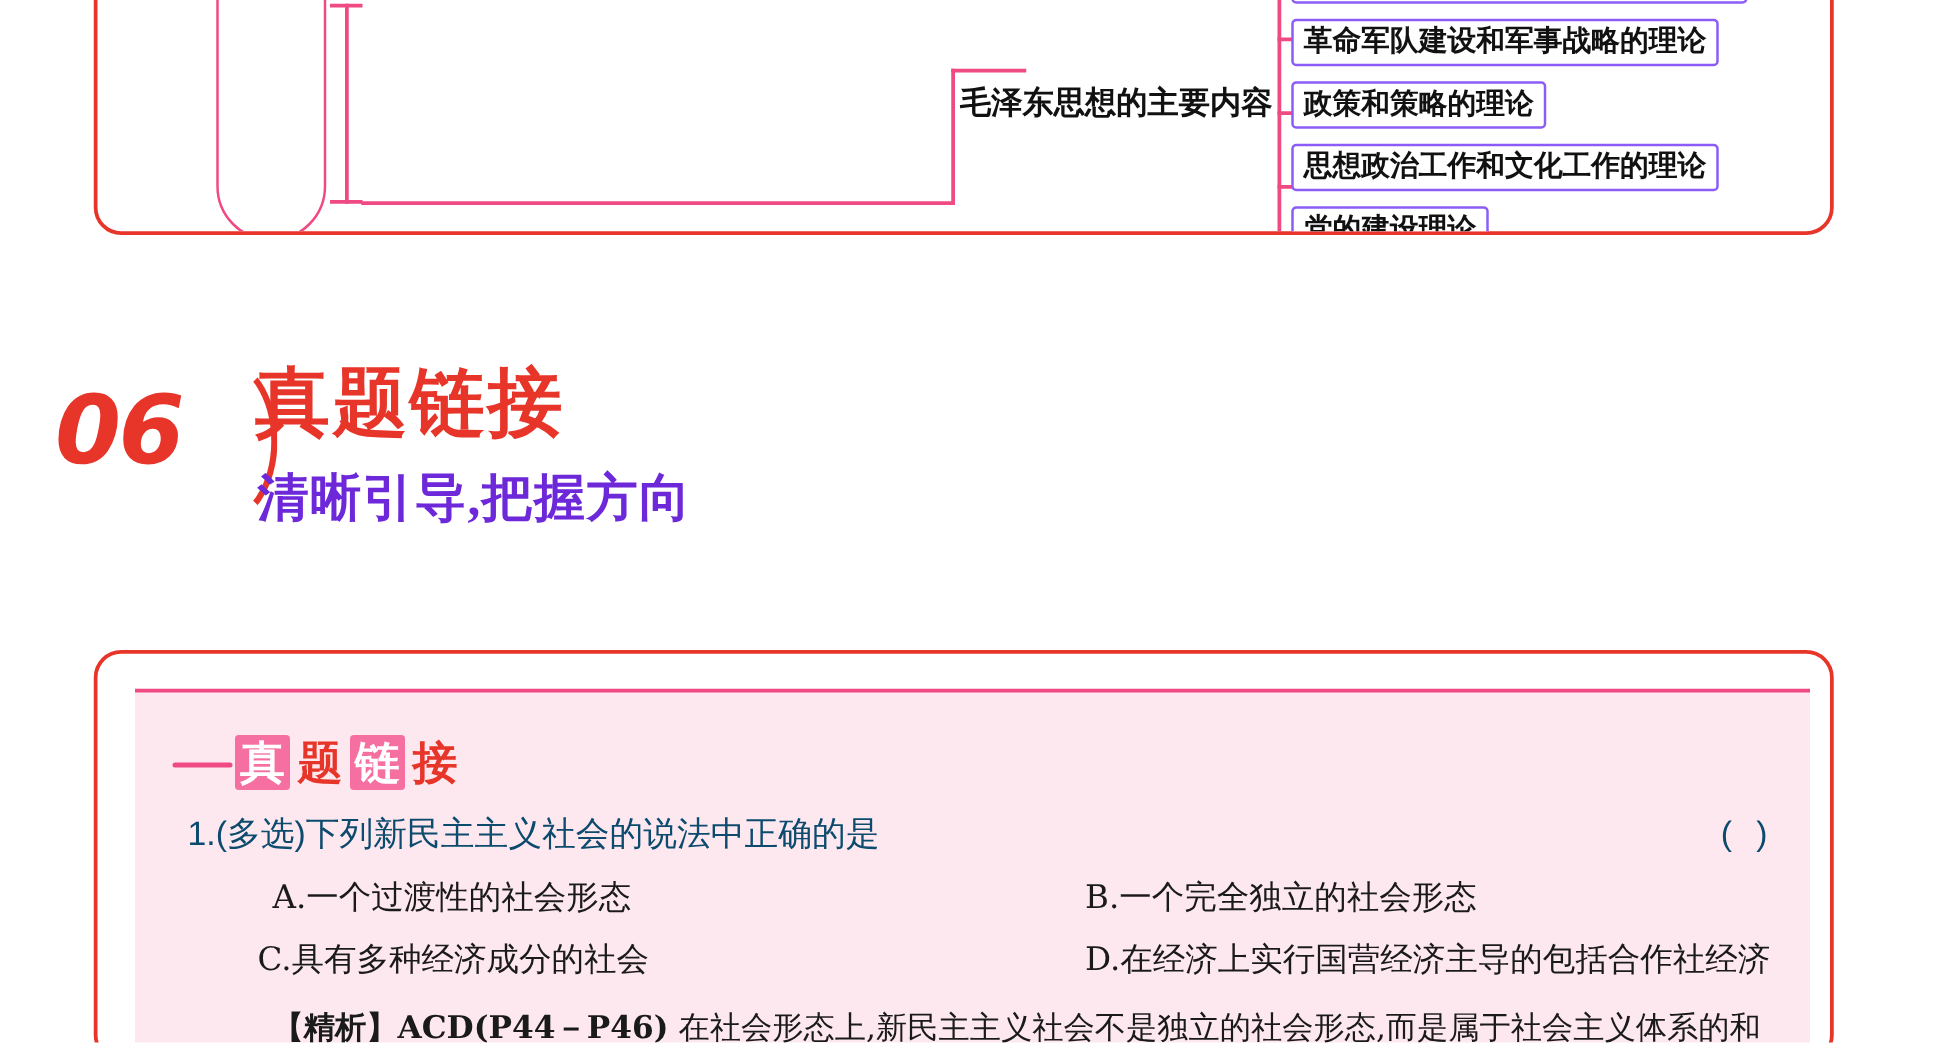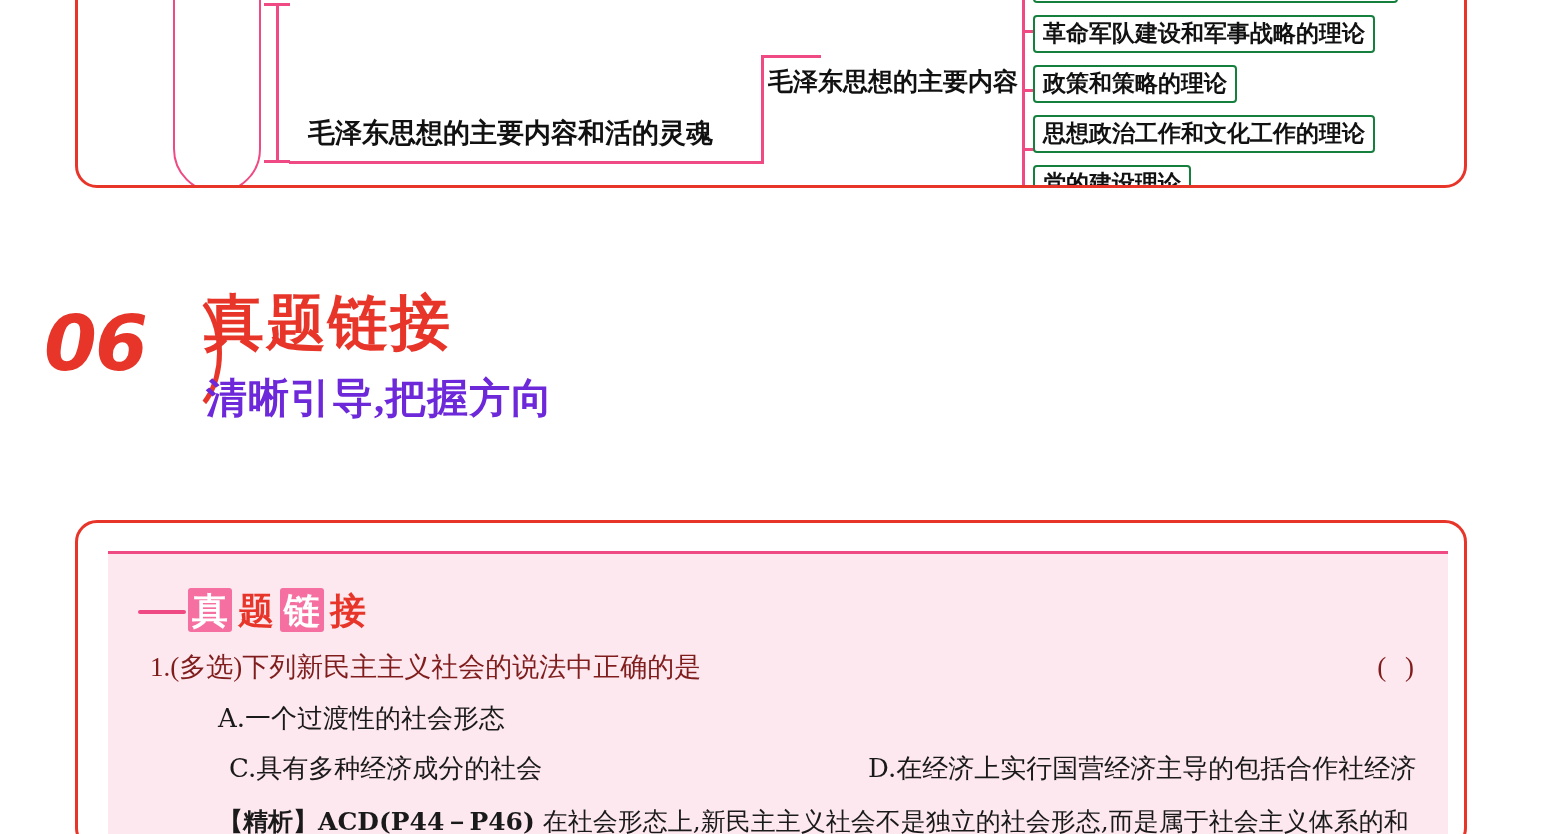--- a/index.html
+++ b/index.html
@@ -117,21 +117,21 @@
   
   .mm-items {
     position: absolute;
     left: 955px;
     top: 262px;
     width: 400px;
   }
   .mm-item {
     position: relative;
     display: inline-block;
-    border: 2px solid #15803d;
+    border: 2px solid #8b5cf6;
     border-radius: 4px;
     padding: 2px 8px 4px 8px;
     margin-bottom: 12px;
     font-family: "DejaVu Serif", serif;
     font-weight: bold;
     font-size: 23px;
     line-height: 28px;
     color: #111;
     white-space: nowrap;
     background: #fff;
@@ -259,22 +259,22 @@
     left: 30px;
     top: 56px;
     width: 48px;
     height: 4px;
     background: #f04a84;
     border-radius: 2px;
   }
 
   .q-line {
     position: absolute;
-    font-family: Liberation Serif, serif;
-    color: #7f1d1d;
+    font-family: Liberation Sans, sans-serif;
+    color: #0c4a6e;
     white-space: nowrap;
   }
   .q-stem {
     left: 42px;
     top: 96px;
     font-size: 27px;
     line-height: 34px;
   }
   .q-brackets {
     right: 28px;
@@ -286,21 +286,21 @@
   .opt {
     position: absolute;
     font-family: "DejaVu Serif", serif;
     font-size: 26px;
     line-height: 32px;
     color: #1a1a1a;
     white-space: nowrap;
   }
   .opt-a { left: 110px; top: 148px; }
   .opt-b { left: 760px; top: 148px; }
-  .opt-c { left: 121px; top: 198px; text-align: center; }
+  .opt-c { left: 98px; top: 198px; text-align: center; }
   .opt-d { left: 760px; top: 198px; }
 
   .analysis {
     position: absolute;
     left: 110px;
     top: 248px;
     width: 1215px;
     font-family: "DejaVu Serif", serif;
     font-size: 25px;
     line-height: 40px;
@@ -314,21 +314,20 @@
 <body>
 
 <div class="mindmap-panel">
   <div class="mm-bracket"></div>
 
   <div class="mm-spine-cap-top"></div>
   <div class="mm-spine"></div>
   <div class="mm-spine-cap-bot"></div>
 
   <div class="mm-branch2-line"></div>
-  <div class="mm-branch2-label">毛泽东思想的主要内容和活的灵魂</div>
   <div class="mm-branch2-riser"></div>
   <div class="mm-branch2-arm"></div>
   <div class="mm-sub-label">毛泽东思想的主要内容</div>
 
   <div class="mm-items-rail"></div>
 
   <div class="mm-items-tick" style="top:327px;"></div>
   <div class="mm-items-tick" style="top:386px;"></div>
   <div class="mm-items-tick" style="top:445px;"></div>
 
@@ -356,20 +355,21 @@
       <span class="ch boxed">真</span>
       <span class="ch">题</span>
       <span class="ch boxed">链</span>
       <span class="ch">接</span>
     </div>
 
     <div class="q-line q-stem">1.(多选)下列新民主主义社会的说法中正确的是</div>
     <div class="q-line q-brackets">(      )</div>
 
     <div class="opt opt-a">A.一个过渡性的社会形态</div>
+    <div class="opt opt-b">B.一个完全独立的社会形态</div>
     <div class="opt opt-c">C.具有多种经济成分的社会</div>
     <div class="opt opt-d">D.在经济上实行国营经济主导的包括合作社经济</div>
 
     <div class="analysis">
       <span class="lead">【精析】ACD(P44－P46)</span>
       <span>在社会形态上,新民主主义社会不是独立的社会形态,而是属于社会主义体系的和逐步过渡到社会主义的过渡性质的社会。在经济上实行国营经济主导的包括合作社经济、个体</span>
     </div>
 
   </div>
 </div>

